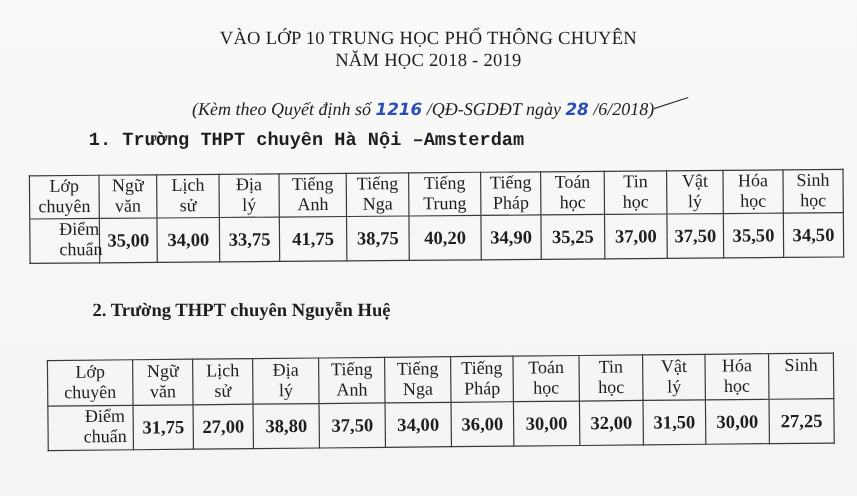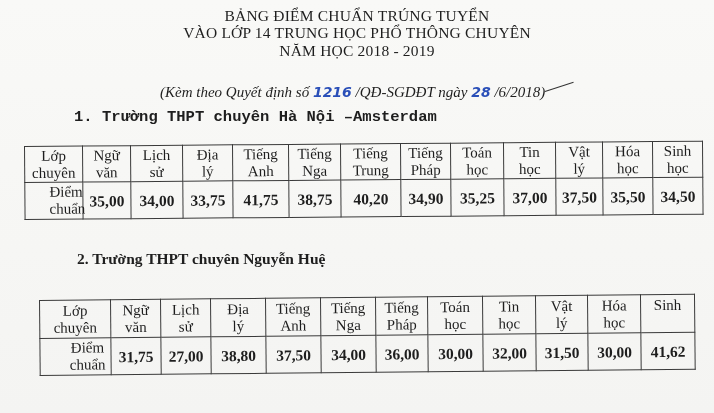--- a/index.html
+++ b/index.html
@@ -89,22 +89,21 @@
     table.scores tr.vals td { height: 36px; font-weight: bold; font-size: 15.5px; }
     table.scores tr.vals td.rowlabel { font-weight: normal; font-size: 15px; padding-left: 24px; }
     .t1 { left: 24px; top: 146px; width: 678px; transform: rotate(-0.45deg); transform-origin: left top; }
     .t2 { left: 39px; top: 300px; width: 655px; transform: rotate(-0.55deg); transform-origin: left top; }
   </style>
 </head>
 <body>
 
 <div class="page">
 
-  <div class="heading h1">BẢNG ĐIỂM CHUẨN TRÚNG TUYỂN</div>
-  <div class="heading h2">VÀO LỚP 14 TRUNG HỌC PHỔ THÔNG CHUYÊN</div>
+  <div class="heading h2">VÀO LỚP 10 TRUNG HỌC PHỔ THÔNG CHUYÊN</div>
   <div class="heading h3">NĂM HỌC 2018 - 2019</div>
 
   <div class="subline">
     <span>(Kèm theo Quyết định số </span><span class="handwrite">1216</span><span> /QĐ-SGDĐT ngày </span><span class="handwrite">28</span><span> /6/2018)</span><span class="scribble"></span>
   </div>
 
   <div class="section-title st1">1. Trường THPT chuyên Hà Nội –Amsterdam</div>
   <table class="scores t1">
     <colgroup>
       <col style="width:58px">
@@ -191,18 +190,18 @@
       <td>31,75</td>
       <td>27,00</td>
       <td>38,80</td>
       <td>37,50</td>
       <td>34,00</td>
       <td>36,00</td>
       <td>30,00</td>
       <td>32,00</td>
       <td>31,50</td>
       <td>30,00</td>
-      <td>41,62</td>
+      <td>27,25</td>
     </tr>
   </tbody>
     </table>
 
 </div>
 
 </body></html>

